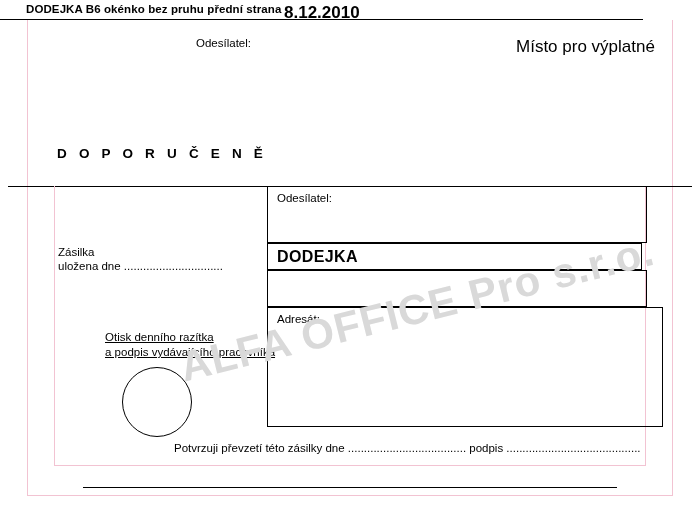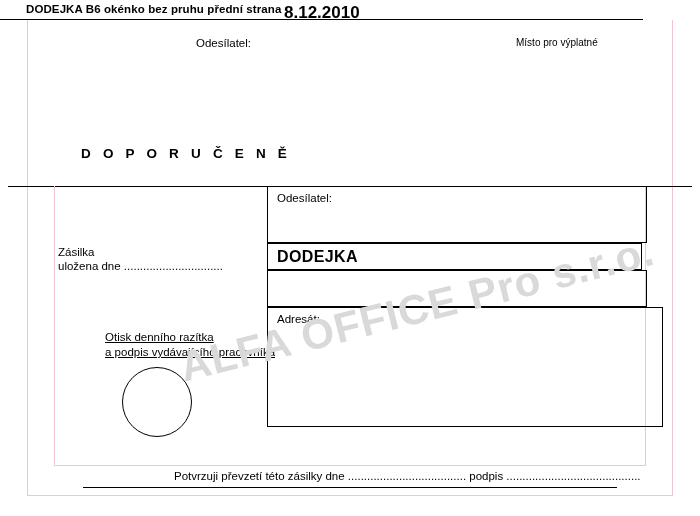--- a/index.html
+++ b/index.html
@@ -65,30 +65,29 @@
   .lbl-odesilatel-top {
     position: absolute;
     left: 196px;
     top: 37px;
     font-size: 11.5px;
   }
   .lbl-misto {
     position: absolute;
     left: 516px;
     top: 37px;
-    font-size: 10px;
+    font-size: 17px;
   }
   .lbl-doporucene {
     position: absolute;
     left: 57px;
     top: 146px;
     font-size: 13.5px;
     font-weight: bold;
     letter-spacing: 4.2px;
-    margin-left: 24px;
   }
 
   
   .divider-mid {
     position: absolute;
     left: 8px;
     top: 186px;
     width: 684px;
     height: 0;
     border-top: 1px solid #000000;
@@ -185,21 +184,21 @@
     height: 70px;
     border: 1px solid #000000;
     border-radius: 50%;
     box-sizing: border-box;
   }
 
   
   .txt-potvrzuji {
     position: absolute;
     left: 174px;
-    top: 470px;
+    top: 442px;
     font-size: 11.5px;
     white-space: nowrap;
   }
 
   
   .watermark {
     position: absolute;
     left: 175px;
     top: 345px;
     width: 520px;

